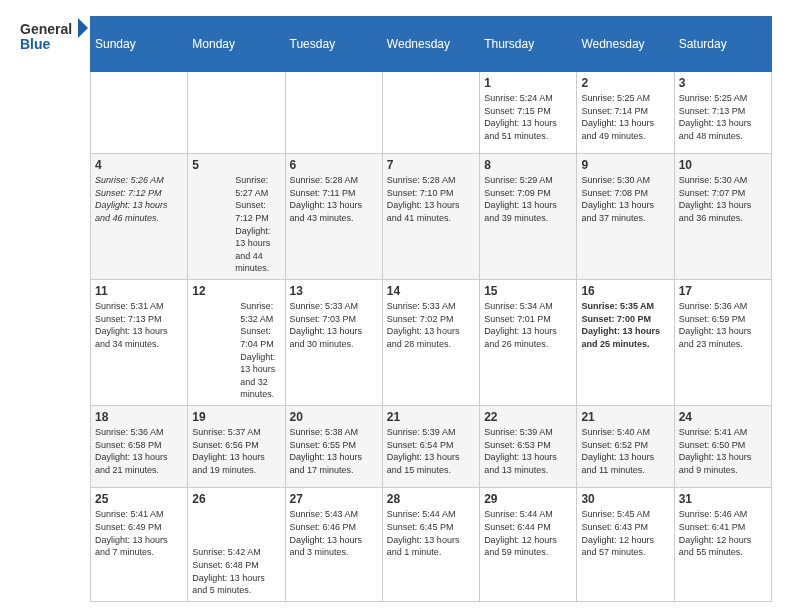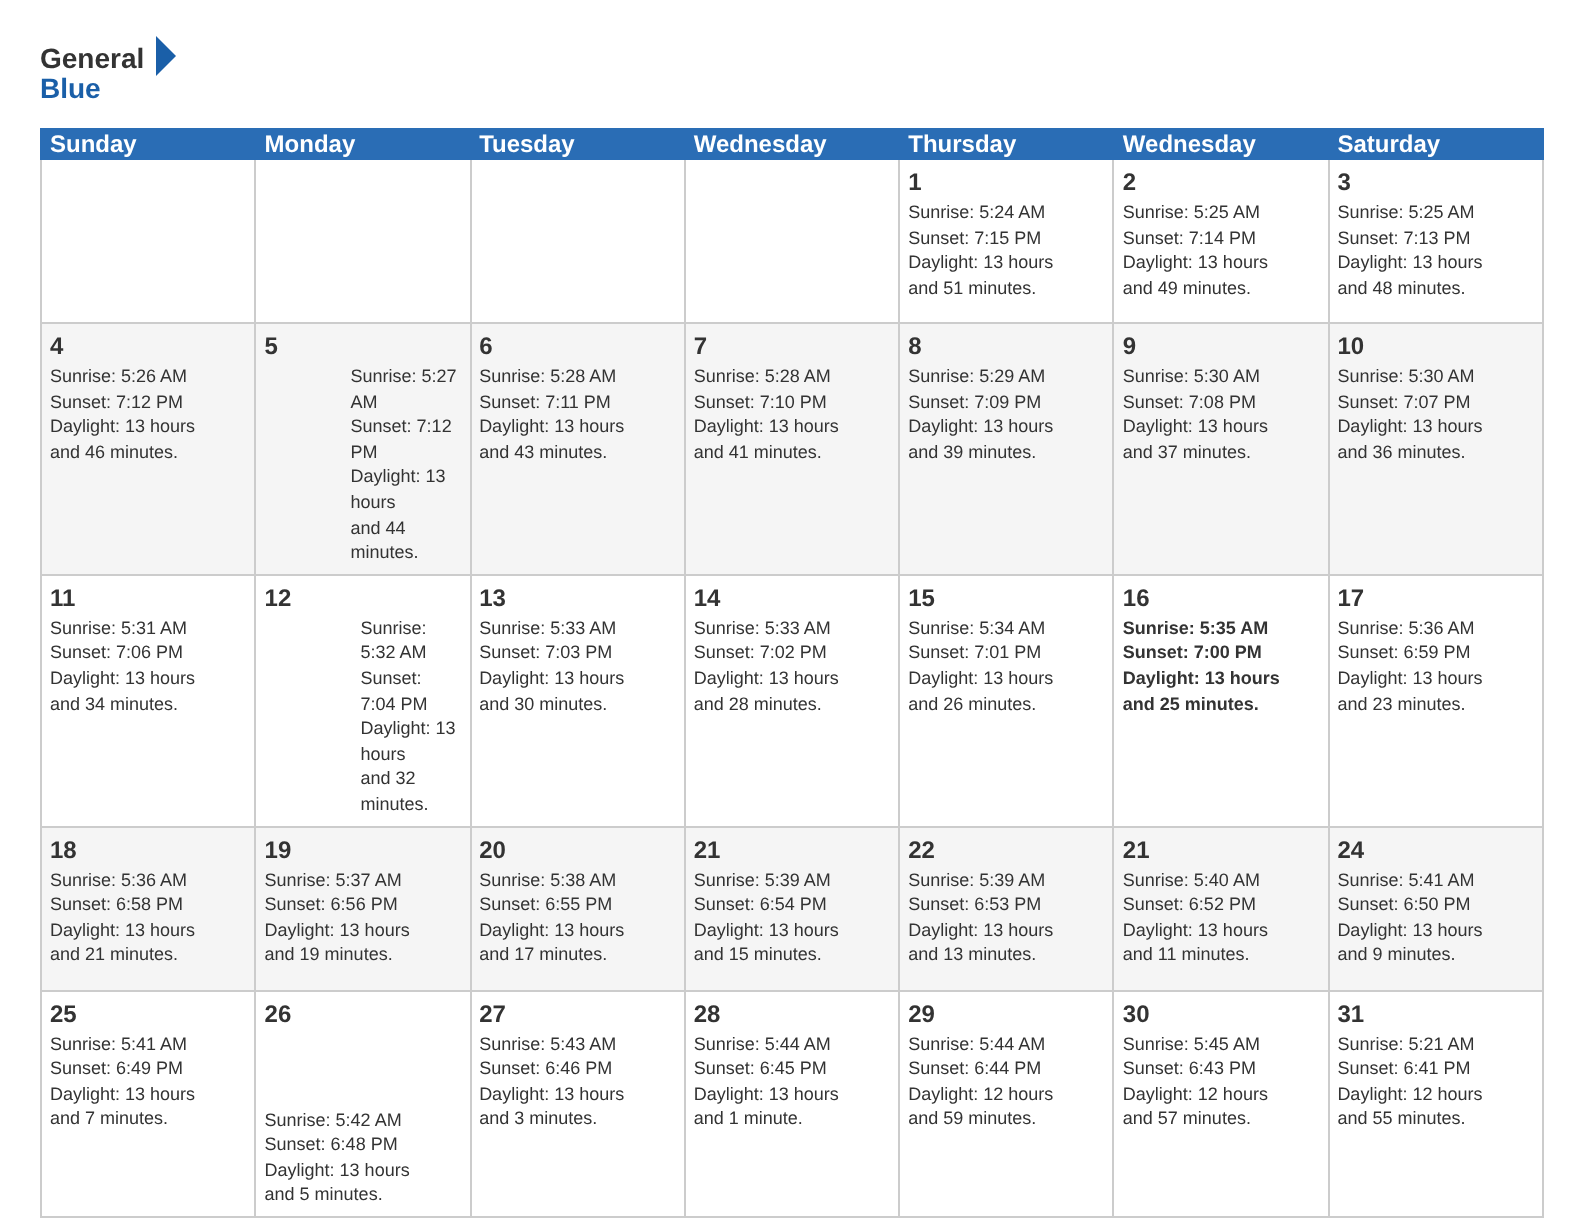--- a/index.html
+++ b/index.html
@@ -8,21 +8,21 @@
       background: #fff;
       width: 792px;
       height: 612px;
       overflow: hidden;
     }
     .page {
       width: 792px;
       height: 612px;
       padding: 16px 20px 10px 20px;
       display: flex;
-      flex-direction: column;
+      flex-direction: row;
     }
     .header {
       display: flex;
       justify-content: space-between;
       align-items: flex-start;
       margin-bottom: 8px;
     }
     .logo {
       display: flex;
       align-items: center;
@@ -45,22 +45,22 @@
       flex: 1;
       border: 1px solid #ccc;
       border-collapse: collapse;
       width: 100%;
       table-layout: fixed;
     }
     .calendar th {
       background: #2a6db5;
       color: #fff;
       font-size: 12px;
-      font-weight: bold;
-      padding: 0 4px;
+      font-weight: normal;
+      padding: 20px 4px;
       text-align: left;
       border: 1px solid #2a6db5;
     }
     .calendar td {
       border: 1px solid #ccc;
       vertical-align: top;
       padding: 4px 4px 4px 4px;
       font-size: 9.5px;
       color: #333;
       background: #fff;
@@ -139,21 +139,21 @@
             <span class="day-num">3</span>
             <div class="day-info" style="white-space: pre-line;">Sunrise: 5:25 AM
 Sunset: 7:13 PM
 Daylight: 13 hours
 and 48 minutes.</div>
           </td>
         </tr>
         <tr>
           <td>
             <span class="day-num">4</span>
-            <div class="day-info" style="white-space: pre-line;">Sunrise: 5:26 AM
+            <div class="day-info" style="white-space: pre-line; font-style: italic;">Sunrise: 5:26 AM
 Sunset: 7:12 PM
 Daylight: 13 hours
 and 46 minutes.</div>
           </td>
           <td>
             <span class="day-num">5</span>
             <div class="day-info" style="white-space: pre-line; margin-left: 43px;">Sunrise: 5:27 AM
 Sunset: 7:12 PM
 Daylight: 13 hours
 and 44 minutes.</div>
@@ -191,21 +191,21 @@
             <div class="day-info" style="white-space: pre-line;">Sunrise: 5:30 AM
 Sunset: 7:07 PM
 Daylight: 13 hours
 and 36 minutes.</div>
           </td>
         </tr>
         <tr>
           <td>
             <span class="day-num">11</span>
             <div class="day-info" style="white-space: pre-line;">Sunrise: 5:31 AM
-Sunset: 7:06 PM
+Sunset: 7:13 PM
 Daylight: 13 hours
 and 34 minutes.</div>
           </td>
           <td>
             <span class="day-num">12</span>
             <div class="day-info" style="white-space: pre-line; margin-left: 48px;">Sunrise: 5:32 AM
 Sunset: 7:04 PM
 Daylight: 13 hours
 and 32 minutes.</div>
           </td>
@@ -334,21 +334,21 @@
           </td>
           <td>
             <span class="day-num">30</span>
             <div class="day-info" style="white-space: pre-line;">Sunrise: 5:45 AM
 Sunset: 6:43 PM
 Daylight: 12 hours
 and 57 minutes.</div>
           </td>
           <td>
             <span class="day-num">31</span>
-            <div class="day-info" style="white-space: pre-line;">Sunrise: 5:21 AM
+            <div class="day-info" style="white-space: pre-line;">Sunrise: 5:46 AM
 Sunset: 6:41 PM
 Daylight: 12 hours
 and 55 minutes.</div>
           </td>
         </tr>
       </tbody>
   </table>
 </div>
 
 </body></html>

